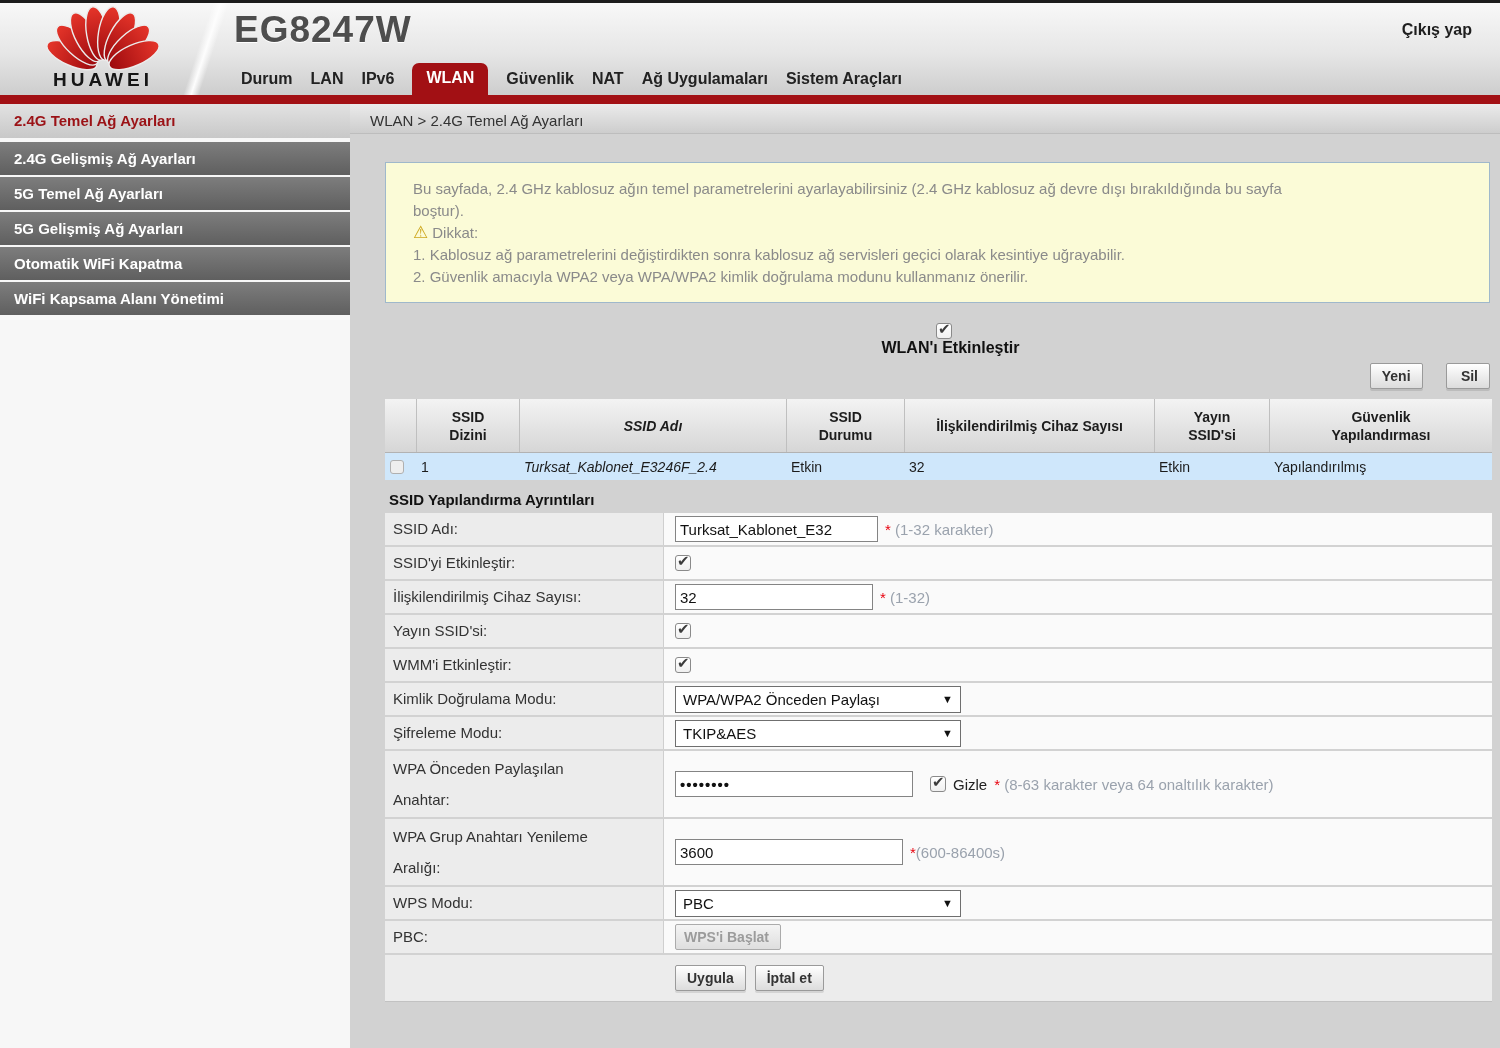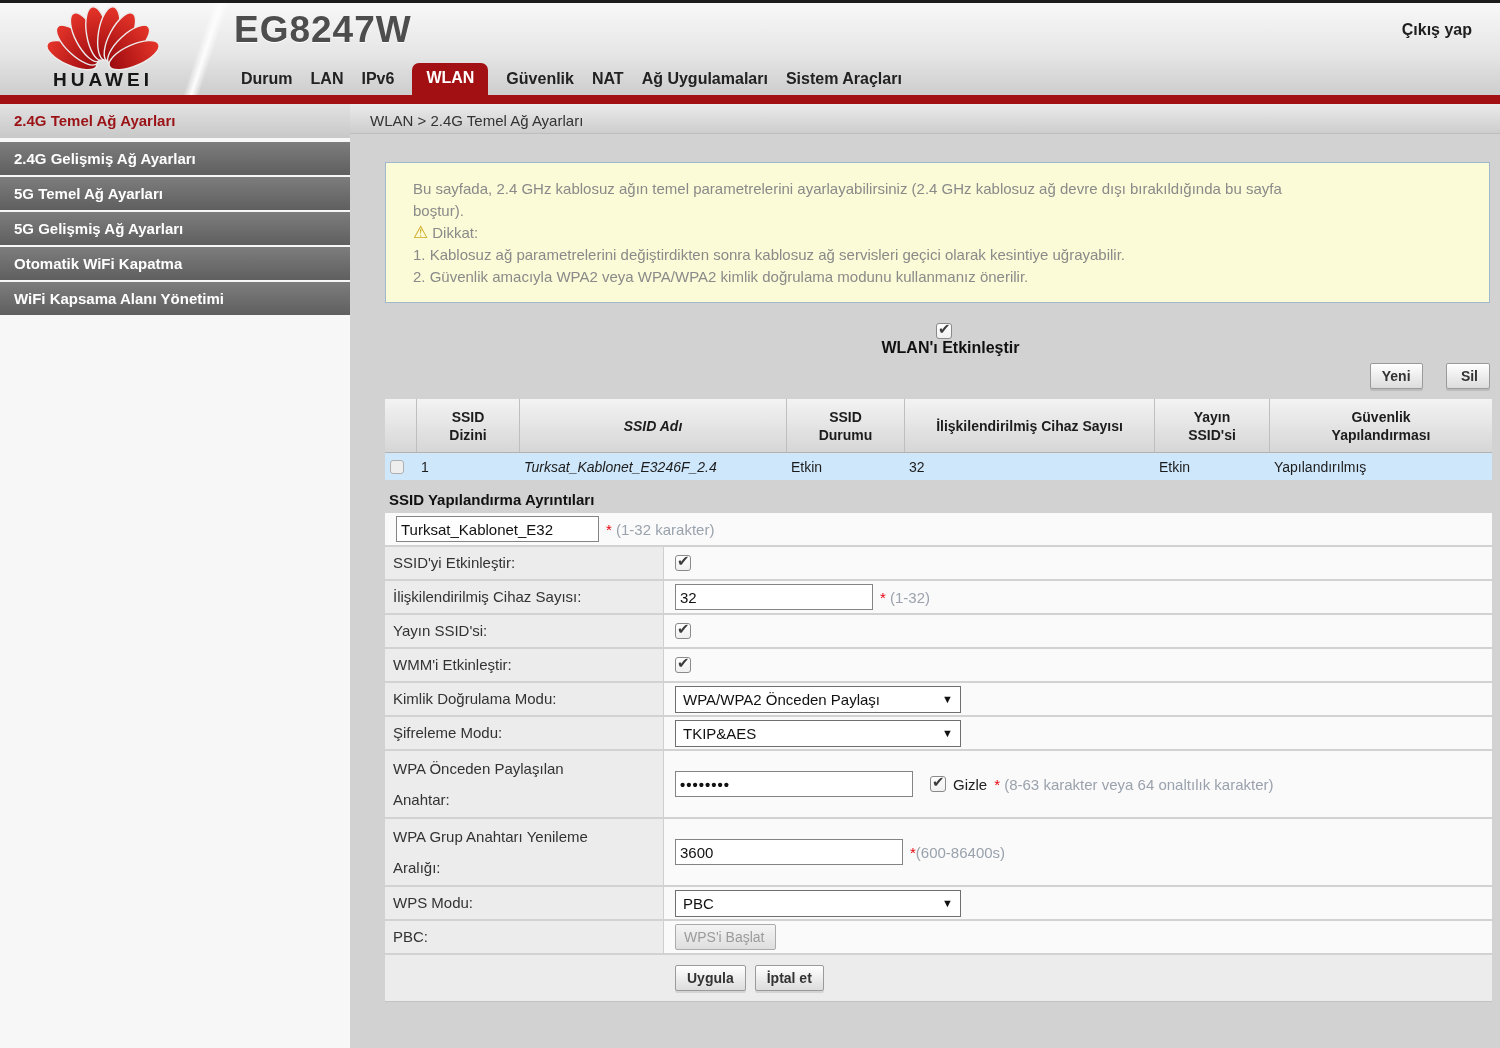--- a/index.html
+++ b/index.html
@@ -49,21 +49,21 @@
   
   .wlan-enable { margin:20px 0 0 38px; display:flex; align-items:center;flex-direction:column; }
   .wlan-label { font-size:16px; font-weight:bold; color:#111; margin-left:13px; }
   .row-actions { margin:6px 10px 0 0; text-align:right; }
   .row-actions .btn { margin-left:19px; min-width:44px; text-align:right; }
 
   
   .btn { display:inline-block; padding:4px 11px; font-size:14px; font-weight:bold; color:#333;
     background:linear-gradient(180deg,#ffffff,#dcdcdc); border:1px solid #9a9a9a; border-radius:2px;
     box-shadow:0 2px 0 rgba(0,0,0,0.10); cursor:pointer; white-space:nowrap; }
-  .btn.disabled { color:#9b9b9b; font-weight:normal; cursor:default; box-shadow:none;
+  .btn.disabled { color:#9b9b9b; font-weight:bold; cursor:default; box-shadow:none;
     background:linear-gradient(180deg,#f4f4f4,#dedede); border-color:#ababab;padding-left:8px; }
 
   
   .cb { display:inline-block; width:16px; height:16px; background:linear-gradient(180deg,#ffffff,#f0f0f0);
     border:1px solid #8a8a8a; border-radius:3px; position:relative; flex:none; cursor:pointer; }
   .cb.checked::after { content:"✔"; position:absolute; left:1px; top:-4px; font-size:15px;
     font-weight:bold; color:#3c3c3c; }
   .cb.dim { background:#eeeeee; border-color:#b0b0b0; }
 
   
@@ -221,20 +221,23 @@
             <div class="cell c3">Etkin</div>
             <div class="cell c4">32</div>
             <div class="cell c5">Etkin</div>
             <div class="cell c6">Yapılandırılmış</div>
           </div>
       </div>
 
       <div class="section-title">SSID Yapılandırma Ayrıntıları</div>
       <div class="form" id="form">
           <div class="frow f-ssid_name">
+            <div class="flabel">
+              <span>SSID Adı:</span>
+            </div>
             <div class="fvalue">
               <input class="tin" value="Turksat_Kablonet_E32" style="">
               <span class="star">*</span>
               <span class="hint"> (1-32 karakter)</span>
             </div>
           </div>
           <div class="frow f-ssid_enable">
             <div class="flabel">
               <span>SSID'yi Etkinleştir:</span>
             </div>

